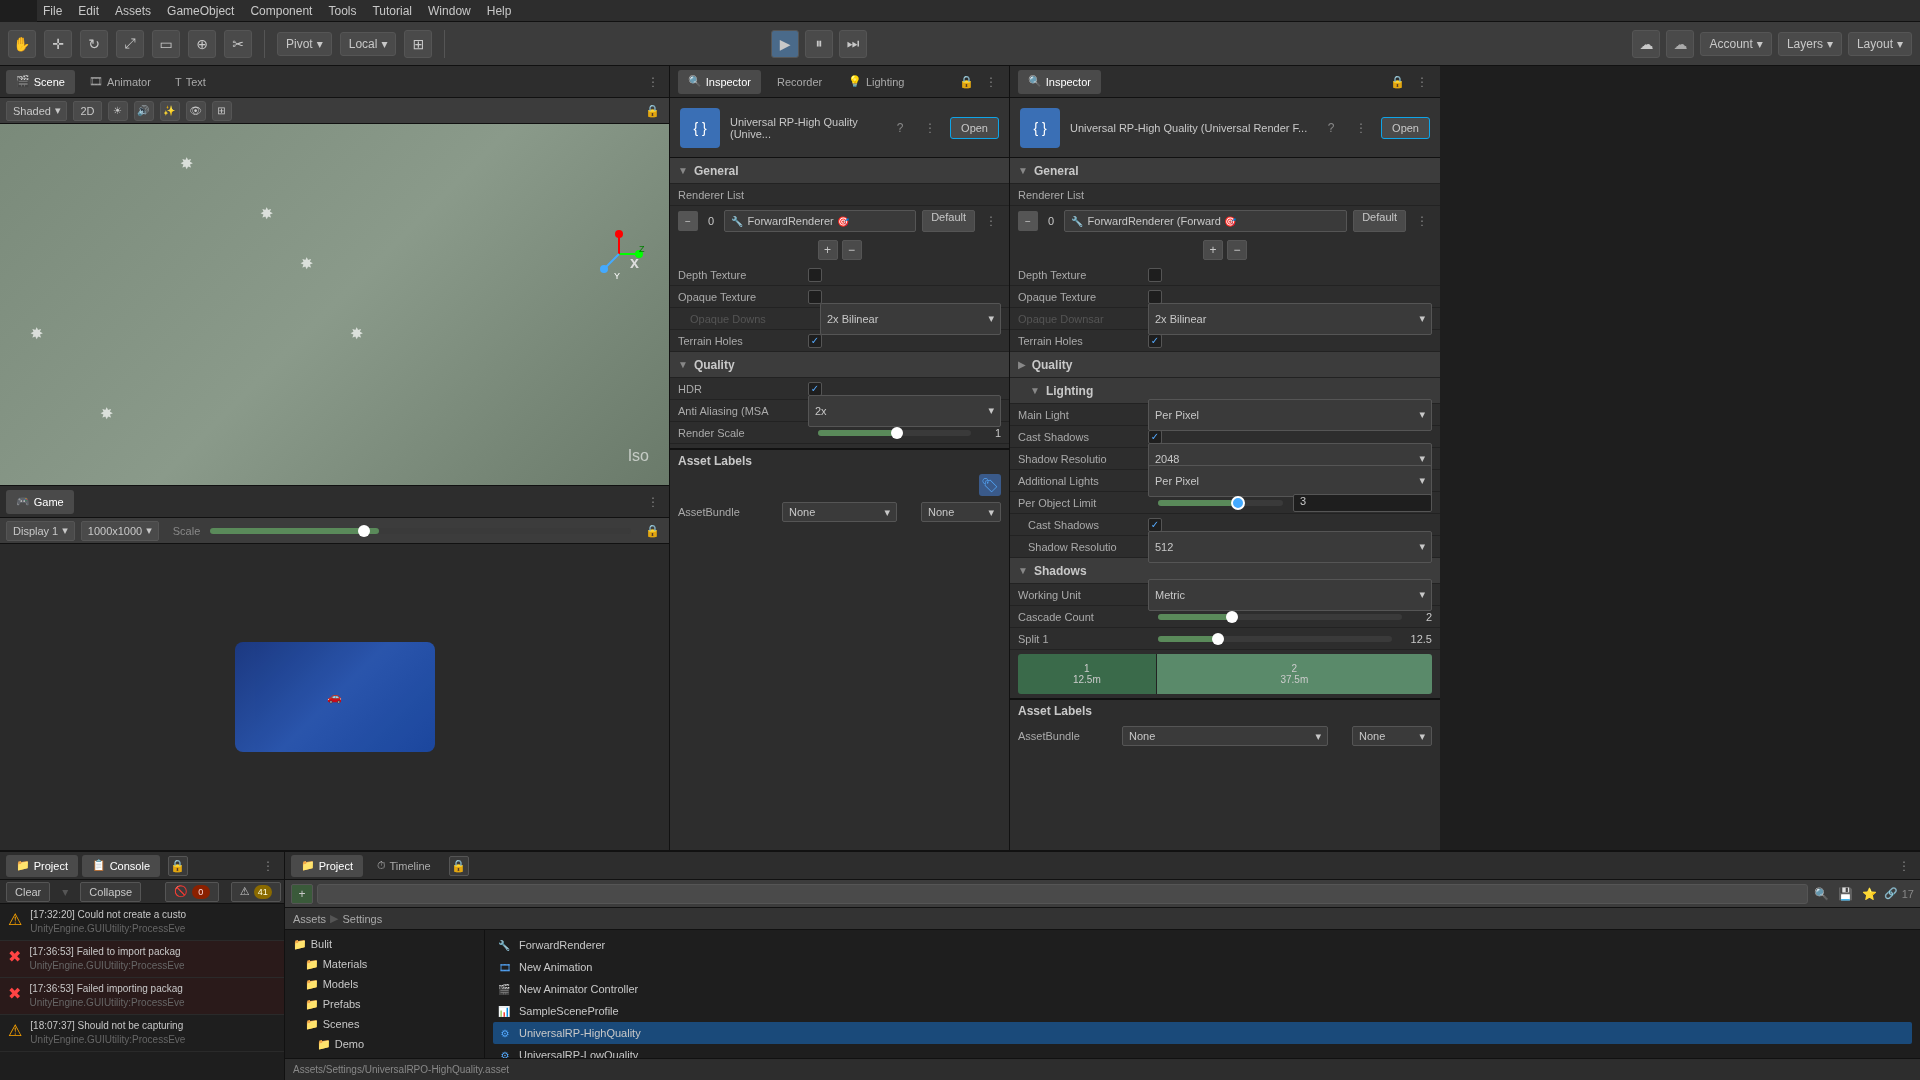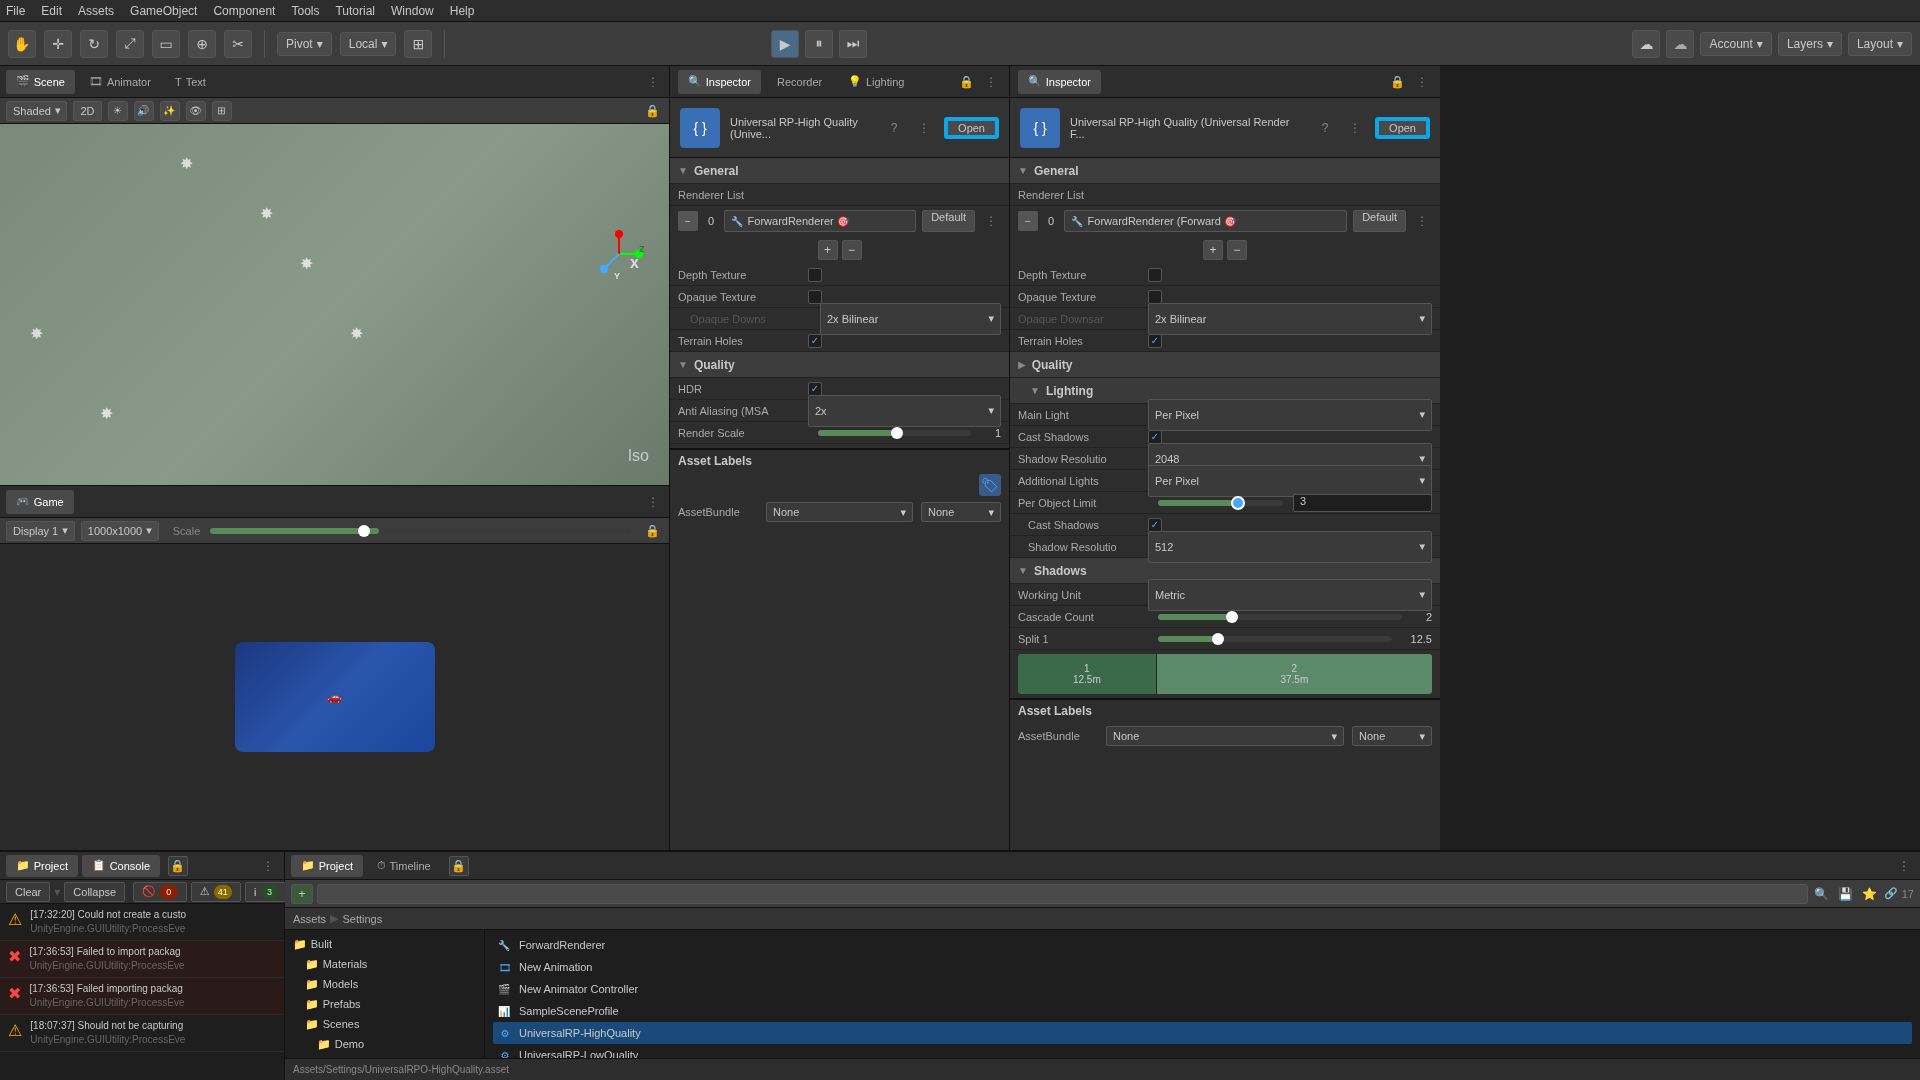--- a/index.html
+++ b/index.html
@@ -1,19 +1,19 @@
 <!DOCTYPE html>
 <html><head>
   <meta charset="utf-8">
   <style>
     * { margin: 0; padding: 0; box-sizing: border-box; }
     body { width: 1920px; height: 1080px; overflow: hidden; background: #1e1e1e; font-family: 'Segoe UI', Arial, sans-serif; font-size: 12px; color: #c8c8c8; }
 
     
-    .menu-bar { height: 22px; background: #2d2d2d; display: flex; align-items: center; padding: 3px 6px; gap: 16px; border-bottom: 1px solid #111; }
+    .menu-bar { height: 22px; background: #2d2d2d; display: flex; align-items: center; padding: 3px 6px; gap: 16px; border-bottom: 1px solid #111; margin-left: 37px; }
     .menu-item { font-size: 12px; color: #c8c8c8; cursor: pointer; }
 
     
     .toolbar { height: 44px; background: #3c3c3c; display: flex; align-items: center; padding: 0 8px; gap: 8px; border-bottom: 1px solid #111; }
     .toolbar-btn { width: 28px; height: 28px; background: #4a4a4a; border: 1px solid #555; border-radius: 3px; display: flex; align-items: center; justify-content: center; cursor: pointer; color: #c8c8c8; font-size: 14px; }
     .toolbar-sep { width: 1px; height: 28px; background: #555; margin: 0 4px; }
     .toolbar-dropdown { height: 24px; background: #4a4a4a; border: 1px solid #555; border-radius: 3px; display: flex; align-items: center; padding: 0 8px; gap: 4px; cursor: pointer; color: #c8c8c8; font-size: 12px; }
     .play-btn { width: 28px; height: 28px; background: #4a4a4a; border: 1px solid #555; border-radius: 3px; display: flex; align-items: center; justify-content: center; cursor: pointer; color: #c8c8c8; font-size: 14px; }
     .cloud-btn { width: 28px; height: 28px; background: #4a4a4a; border: 1px solid #555; border-radius: 3px; display: flex; align-items: center; justify-content: center; cursor: pointer; }
     .panel-tabs { height: 32px; background: #2d2d2d; display: flex; align-items: center; padding: 0 6px; gap: 4px; border-bottom: 1px solid #111; }
@@ -25,52 +25,52 @@
     .scene-bg { width: 100%; height: 100%; background: linear-gradient(135deg, #7a8a7a 0%, #8a9a8a 50%, #6a7a6a 100%); position: absolute; }
     .scene-label { position: absolute; bottom: 20px; right: 20px; color: rgba(255,255,255,0.6); font-size: 16px; }
     .game-viewport { flex: 1; background: #2a2a2a; position: relative; overflow: hidden; display: flex; align-items: center; justify-content: center; }
 
     
     .inspector-mid { width: 340px; display: flex; flex-direction: column; border-right: 1px solid #111; background: #2d2d2d; }
     .inspector-header { height: 32px; background: #2d2d2d; display: flex; align-items: center; padding: 0 8px; gap: 6px; border-bottom: 1px solid #111; }
     .inspector-asset-bar { height: 60px; background: #333; display: flex; align-items: center; padding: 0 10px; gap: 10px; border-bottom: 1px solid #111; }
     .asset-icon { width: 40px; height: 40px; background: #3a6fb5; border-radius: 4px; display: flex; align-items: center; justify-content: center; font-size: 18px; color: #fff; }
     .asset-title { font-size: 11px; color: #c8c8c8; flex: 1; }
-    .open-btn { height: 22px; padding: 0 10px; background: #4a4a4a; border: 4px solid #0ea5e9; border-radius: 3px; cursor: pointer; font-size: 11px; color: #c8c8c8; display: flex; align-items: center; }
+    .open-btn { height: 22px; padding: 0 10px; background: #4a4a4a; border: 1px solid #0ea5e9; border-radius: 3px; cursor: pointer; font-size: 11px; color: #c8c8c8; display: flex; align-items: center; }
     .inspector-scroll { flex: 1; overflow-y: auto; background: #2d2d2d; }
     .inspector-scroll::-webkit-scrollbar { width: 8px; }
     .inspector-scroll::-webkit-scrollbar-track { background: #2d2d2d; }
     .inspector-scroll::-webkit-scrollbar-thumb { background: #555; border-radius: 4px; }
     .section-header { height: 26px; background: #3c3c3c; display: flex; align-items: center; padding: 0 8px; gap: 6px; border-bottom: 1px solid #222; cursor: pointer; }
     .section-arrow { color: #888; font-size: 10px; }
     .section-title { font-size: 12px; font-weight: bold; color: #c8c8c8; }
     .prop-row { height: 22px; display: flex; align-items: center; padding: 0 8px; border-bottom: 1px solid #222; }
     .prop-label { width: 130px; font-size: 11px; color: #aaa; flex-shrink: 0; }
     .prop-value { flex: 1; display: flex; align-items: center; }
     .checkbox { width: 14px; height: 14px; background: #1e1e1e; border: 1px solid #555; border-radius: 2px; display: flex; align-items: center; justify-content: center; }
     .checkbox.checked::after { content: '✓'; font-size: 10px; color: #5af; }
     .prop-dropdown { flex: 1; height: 32px; background: #3a3a3a; border: 1px solid #555; border-radius: 2px; display: flex; align-items: center; padding: 0 6px; justify-content: space-between; font-size: 11px; cursor: pointer; }
     .prop-input { flex: 1; height: 18px; background: #1e1e1e; border: 1px solid #555; border-radius: 2px; padding: 0 6px; font-size: 11px; color: #c8c8c8; }
     .renderer-list-row { padding: 4px 8px; display: flex; align-items: center; gap: 6px; }
     .renderer-minus { width: 20px; height: 20px; background: #555; display: flex; align-items: center; justify-content: center; font-size: 10px; border-radius: 2px; }
     .renderer-item { flex: 1; height: 22px; background: #3a3a3a; border: 1px solid #555; border-radius: 2px; display: flex; align-items: center; padding: 0 6px; font-size: 11px; gap: 4px; }
     .default-btn { height: 22px; padding: 0 8px; background: #4a4a4a; border: 1px solid #555; border-radius: 2px; font-size: 11px; cursor: pointer; }
     .add-remove-row { display: flex; justify-content: center; gap: 4px; padding: 4px; }
     .add-remove-btn { width: 20px; height: 20px; background: #4a4a4a; border: 1px solid #555; border-radius: 2px; display: flex; align-items: center; justify-content: center; cursor: pointer; }
-    .asset-bundle-row { display: flex; align-items: center; padding: 4px 8px; gap: 8px; }
+    .asset-bundle-row { display: flex; align-items: center; padding: 4px 8px; gap: 24px; }
     .ab-label { width: 80px; font-size: 11px; color: #aaa; }
     .ab-dropdown { flex: 1; height: 20px; background: #3a3a3a; border: 1px solid #555; border-radius: 2px; display: flex; align-items: center; padding: 0 6px; justify-content: space-between; font-size: 11px; cursor: pointer; }
 
     
     .inspector-right { width: 430px; display: flex; flex-direction: column; background: #2d2d2d; }
 
     .log-tabs { height: 28px; background: #2d2d2d; display: flex; align-items: center; padding: 0 6px; gap: 4px; border-bottom: 1px solid #111; }
     .log-tab { height: 22px; padding: 0 10px; display: flex; align-items: center; gap: 4px; border-radius: 3px; cursor: pointer; font-size: 11px; color: #aaa; }
     .log-tab.active { background: #4a4a4a; color: #fff; }
-    .log-toolbar { height: 24px; background: #2d2d2d; display: flex; align-items: center; padding: 0 6px; gap: 4px; border-bottom: 1px solid #111; }
+    .log-toolbar { height: 24px; background: #2d2d2d; display: flex; align-items: center; padding: 0 6px; gap: 12px; border-bottom: 1px solid #111; }
     .log-btn { height: 20px; padding: 0 8px; background: #3a3a3a; border: 1px solid #555; border-radius: 2px; font-size: 11px; cursor: pointer; color: #c8c8c8; display: flex; align-items: center; gap: 4px; }
     .badge { min-width: 18px; height: 14px; border-radius: 7px; display: flex; align-items: center; justify-content: center; font-size: 9px; padding: 0 4px; }
     .badge-warn { background: #8a6a00; color: #ffd; }
     .badge-err { background: #8a2000; color: #fdd; }
     .log-entries { flex: 1; overflow-y: auto; background: #1e1e1e; }
     .log-entry { min-height: 36px; padding: 4px 8px; display: flex; align-items: flex-start; gap: 8px; border-bottom: 1px solid #2a2a2a; font-size: 10px; }
     .log-icon-warn { color: #ffa500; font-size: 16px; flex-shrink: 0; margin-top: 2px; }
     .log-icon-err { color: #ff4444; font-size: 16px; flex-shrink: 0; margin-top: 2px; }
     .log-text { color: #c8c8c8; line-height: 1.4; flex: 1; overflow: hidden; text-overflow: ellipsis; white-space: nowrap; max-width: 440px; }
     .project-tabs { height: 28px; background: #2d2d2d; display: flex; align-items: center; padding: 0 6px; gap: 4px; border-bottom: 1px solid #111; }

